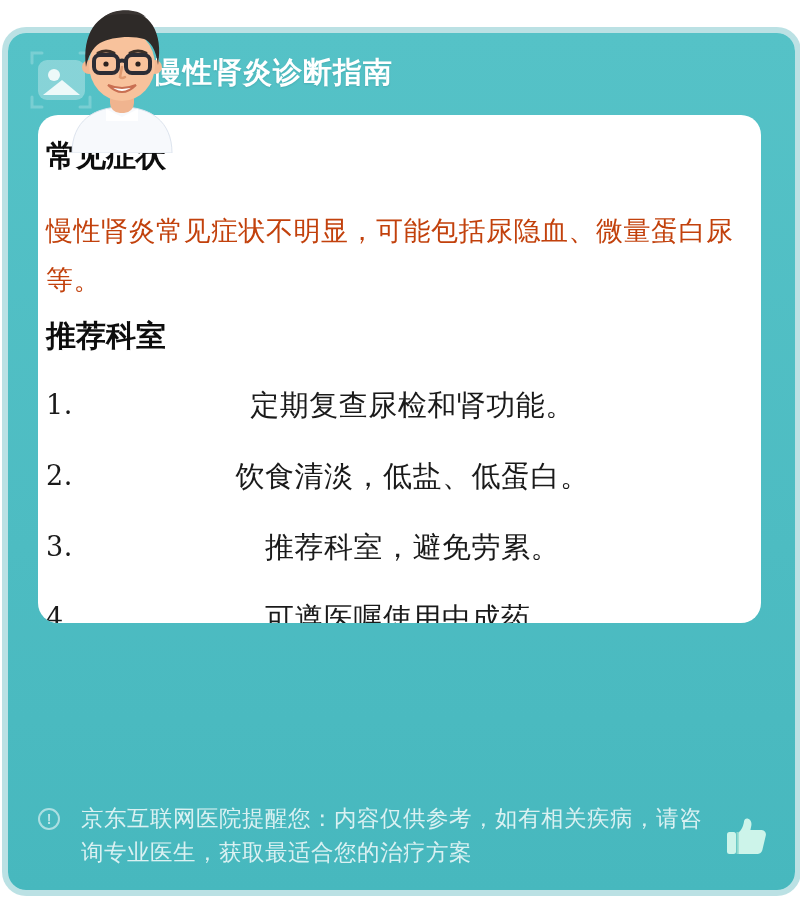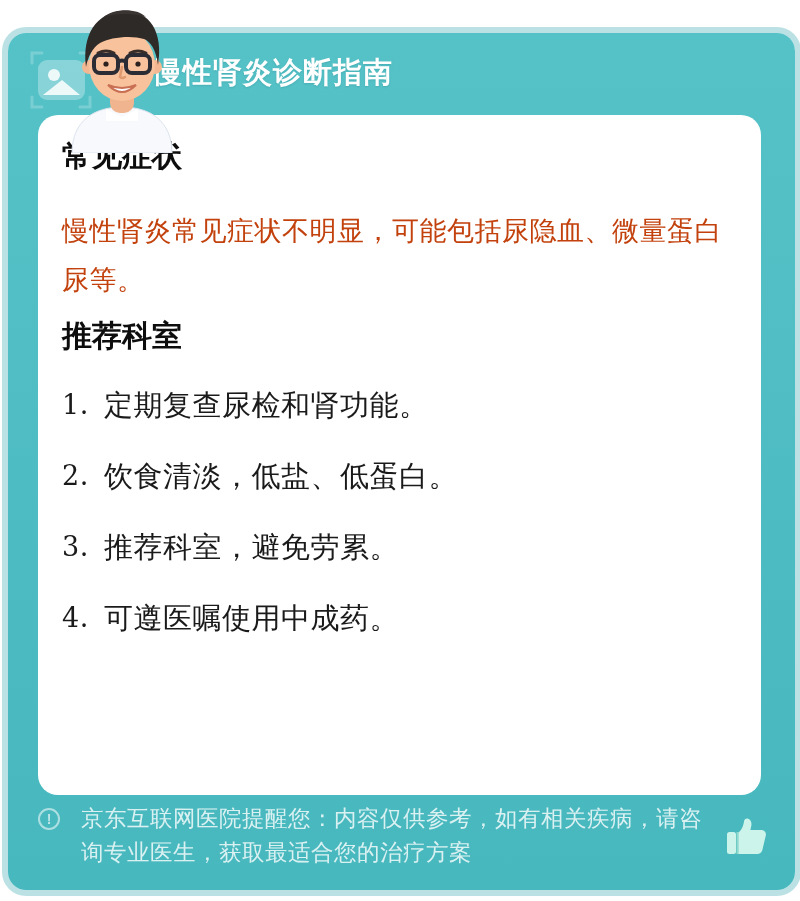--- a/index.html
+++ b/index.html
@@ -29,43 +29,44 @@
     position:absolute; left:20px; top:14px; width:66px; height:66px;
     z-index:1;
   }
   
   .avatar {
     position:absolute; left:44px; top:-28px; width:140px; height:148px;
     z-index:2;
   }
   
   .card {
-    position:absolute; left:30px; right:34px; top:82px; height:680px;
+    position:absolute; left:30px; right:34px; top:82px; height:508px;
     background:#ffffff; border-radius:20px;
-    padding:22px 24px 0 24px;
+    padding:22px 24px 0 8px;
     color:#141414;
     overflow:hidden;
   }
   .card h2 {
     font-size:30px; font-weight:bold; color:#0d0d0d;
     line-height:38px; margin-top:12px;
   }
   .card h2:first-child { margin-top:0; }
   .card p {
     font-size:27px; color:#c2410c; line-height:49px; margin-top:32px;
     letter-spacing:0.5px;
   }
   .card ol {
     list-style:none; counter-reset:item; margin-top:30px;
   }
   .card ol li {
     counter-increment:item;
     font-size:29px; color:#1a1a1a; line-height:40px;
     margin-bottom:31px; padding-left:42px; position:relative;
     letter-spacing:0.5px;
+    text-align:center;
   }
   .card ol li::before {
     content:counter(item) ".";
     position:absolute; left:0; top:0;
     font-family:"DejaVu Serif","Liberation Serif",serif;
     font-size:27px; color:#1a1a1a;
   }
   
   .footer {
     position:absolute; left:30px; right:84px; bottom:20px;

